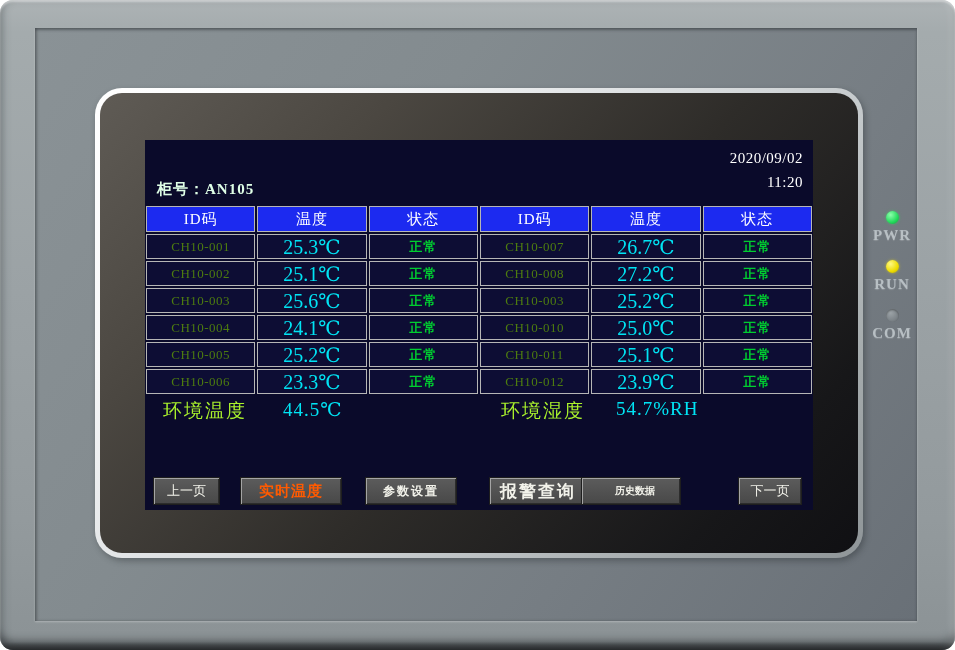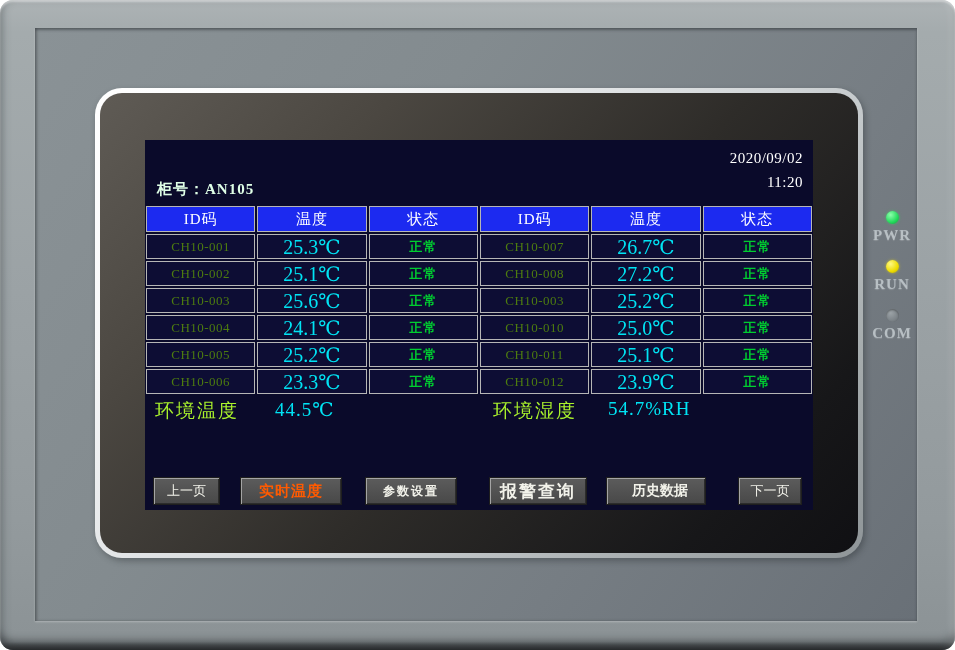--- a/index.html
+++ b/index.html
@@ -29,38 +29,38 @@
   .cabinet{position:absolute;top:40px;left:12px;color:#dfffe6;font-size:15px;
     font-weight:bold;letter-spacing:1px;}
   .channel-table{position:absolute;top:66px;left:1px;width:666px;display:grid;
     grid-template-columns:repeat(6,1fr);grid-template-rows:26px repeat(6,25px);gap:2px;}
   .cell{border:1px solid #b6b6b6;background:#0d0d34;display:flex;align-items:center;
     justify-content:center;overflow:hidden;}
   .cell.th{background:#1c2af0;color:#ffffff;font-size:15px;letter-spacing:1px;}
   .cell.id{color:#4d7c0f;font-size:13px;letter-spacing:.5px;}
   .cell.temp{color:#00e4f4;font-size:20px;}
   .cell.status{color:#00cd30;font-size:13px;font-weight:bold;letter-spacing:1px;}
-  .ambient{position:absolute;top:258px;left:0;width:100%;height:26px;}
+  .ambient{position:absolute;top:258px;left:8px;width:100%;height:26px;}
   .ambient span{position:absolute;top:0;white-space:nowrap;}
   .amb-label{color:#aaf22c;font-size:19px;letter-spacing:2px;}
   .amb-value{color:#00e4f4;font-size:19px;letter-spacing:1px;}
   .amb-t-label{left:10px;} .amb-t-value{left:130px;}
   .amb-h-label{left:348px;} .amb-h-value{left:463px;}
   .btnrow{position:absolute;top:337px;left:0;width:100%;height:28px;}
   .btn{position:absolute;top:0;height:28px;box-sizing:border-box;
     background:linear-gradient(180deg,#5c5c5c,#484848);border:1px solid #1e1e1e;
     box-shadow:inset 1px 1px 0 #a4a4a4,inset -1px -1px 0 #2c2c2c;
     color:#f2f2ea;display:flex;align-items:center;justify-content:center;
     cursor:pointer;white-space:nowrap;}
   .btn.active{color:#ff5a00;}
   .b0{left:8px;width:67px;font-size:13px;}
   .b1{left:95px;width:102px;font-size:15px;font-weight:bold;letter-spacing:1px;}
   .b2{left:220px;width:92px;font-size:12px;font-weight:bold;letter-spacing:2px;}
   .b3{left:344px;width:98px;font-size:17px;font-weight:bold;letter-spacing:2px;}
-  .b4{left:461px;width:100px;font-size:14px;font-weight:bold;padding-left:8px;}
+  .b4{left:436px;width:100px;font-size:10px;font-weight:bold;padding-left:8px;}
   .b5{left:593px;width:64px;font-size:13px;}
 
   
   .leds{position:absolute;left:862px;top:211px;width:60px;}
   .led{margin-bottom:16px;text-align:center;}
   .dot{width:13px;height:13px;border-radius:50%;margin:0 auto 3px;}
   .dot.pwr{background:radial-gradient(circle at 35% 30%,#8cffab,#23da5b 60%,#0f9e3d);
     box-shadow:0 0 3px rgba(46,227,90,.6);}
   .dot.run{background:radial-gradient(circle at 35% 30%,#fff884,#eedc00 60%,#b5a600);
     box-shadow:0 0 3px rgba(238,221,0,.6);}

